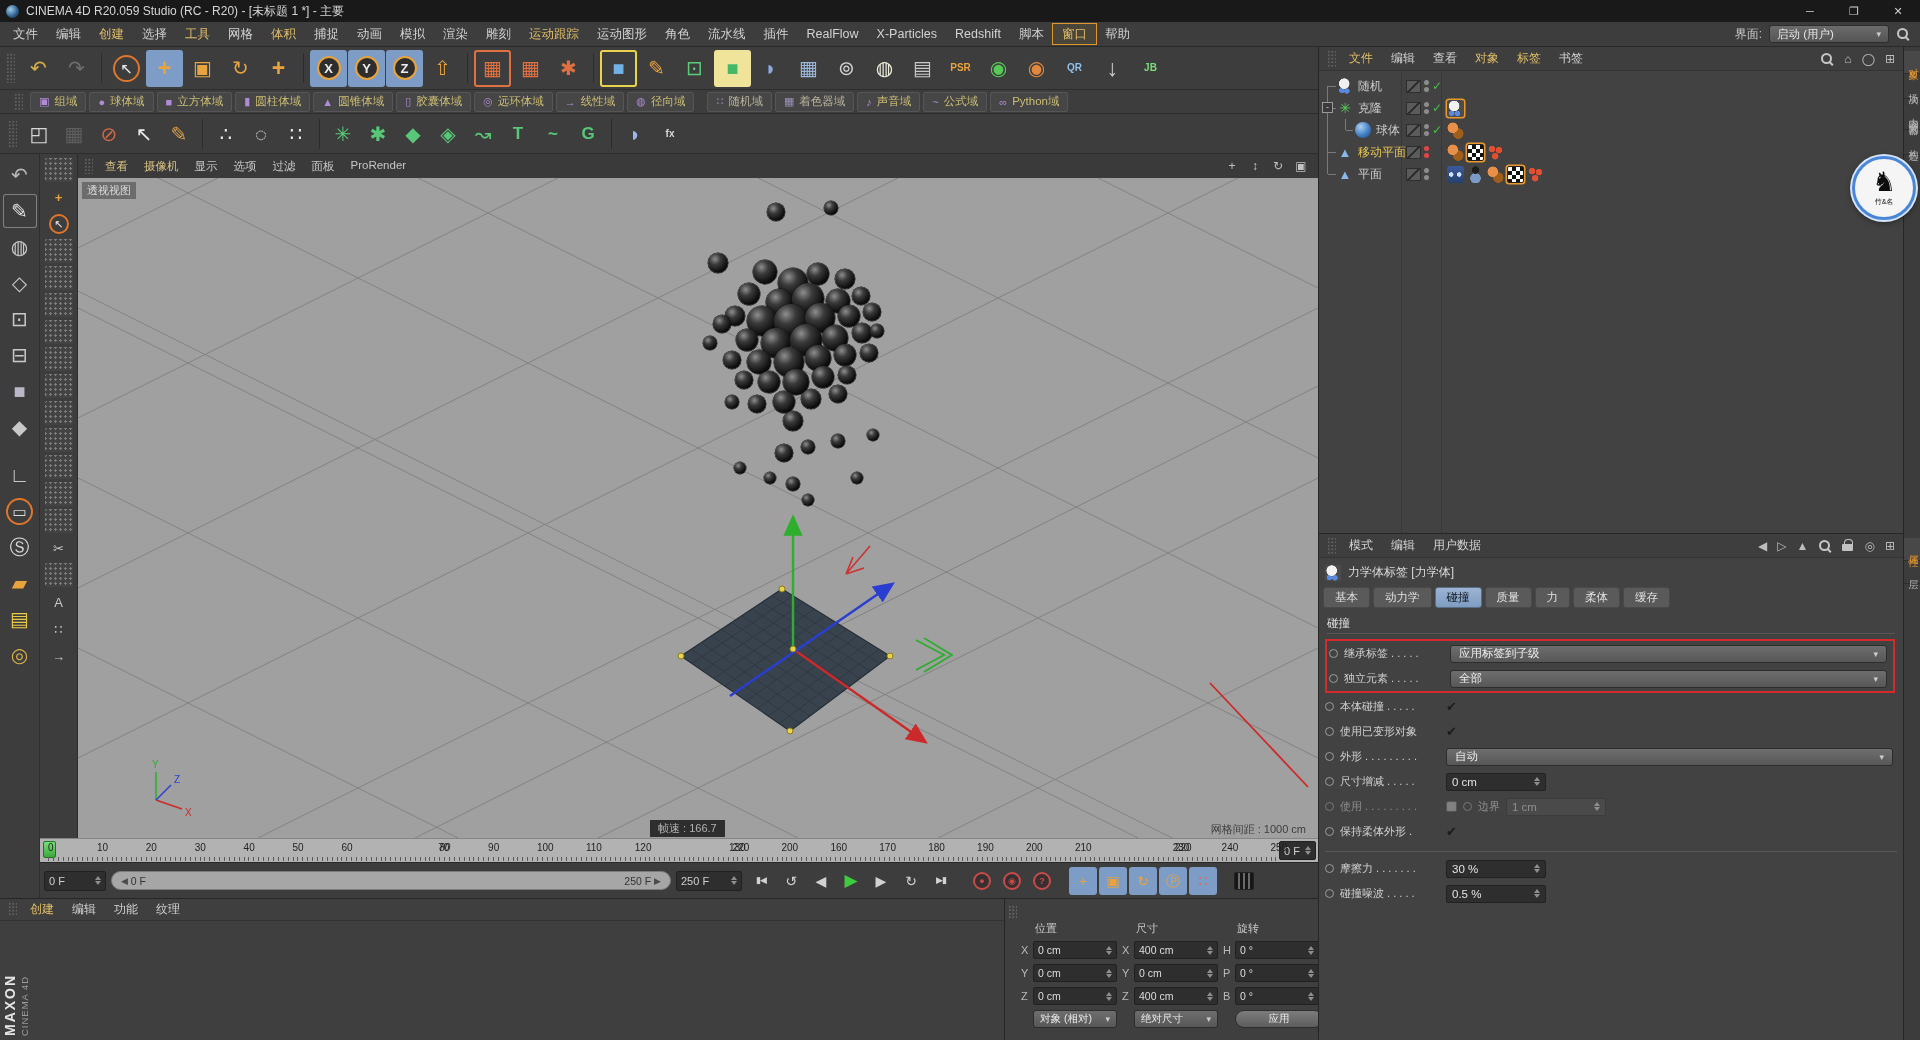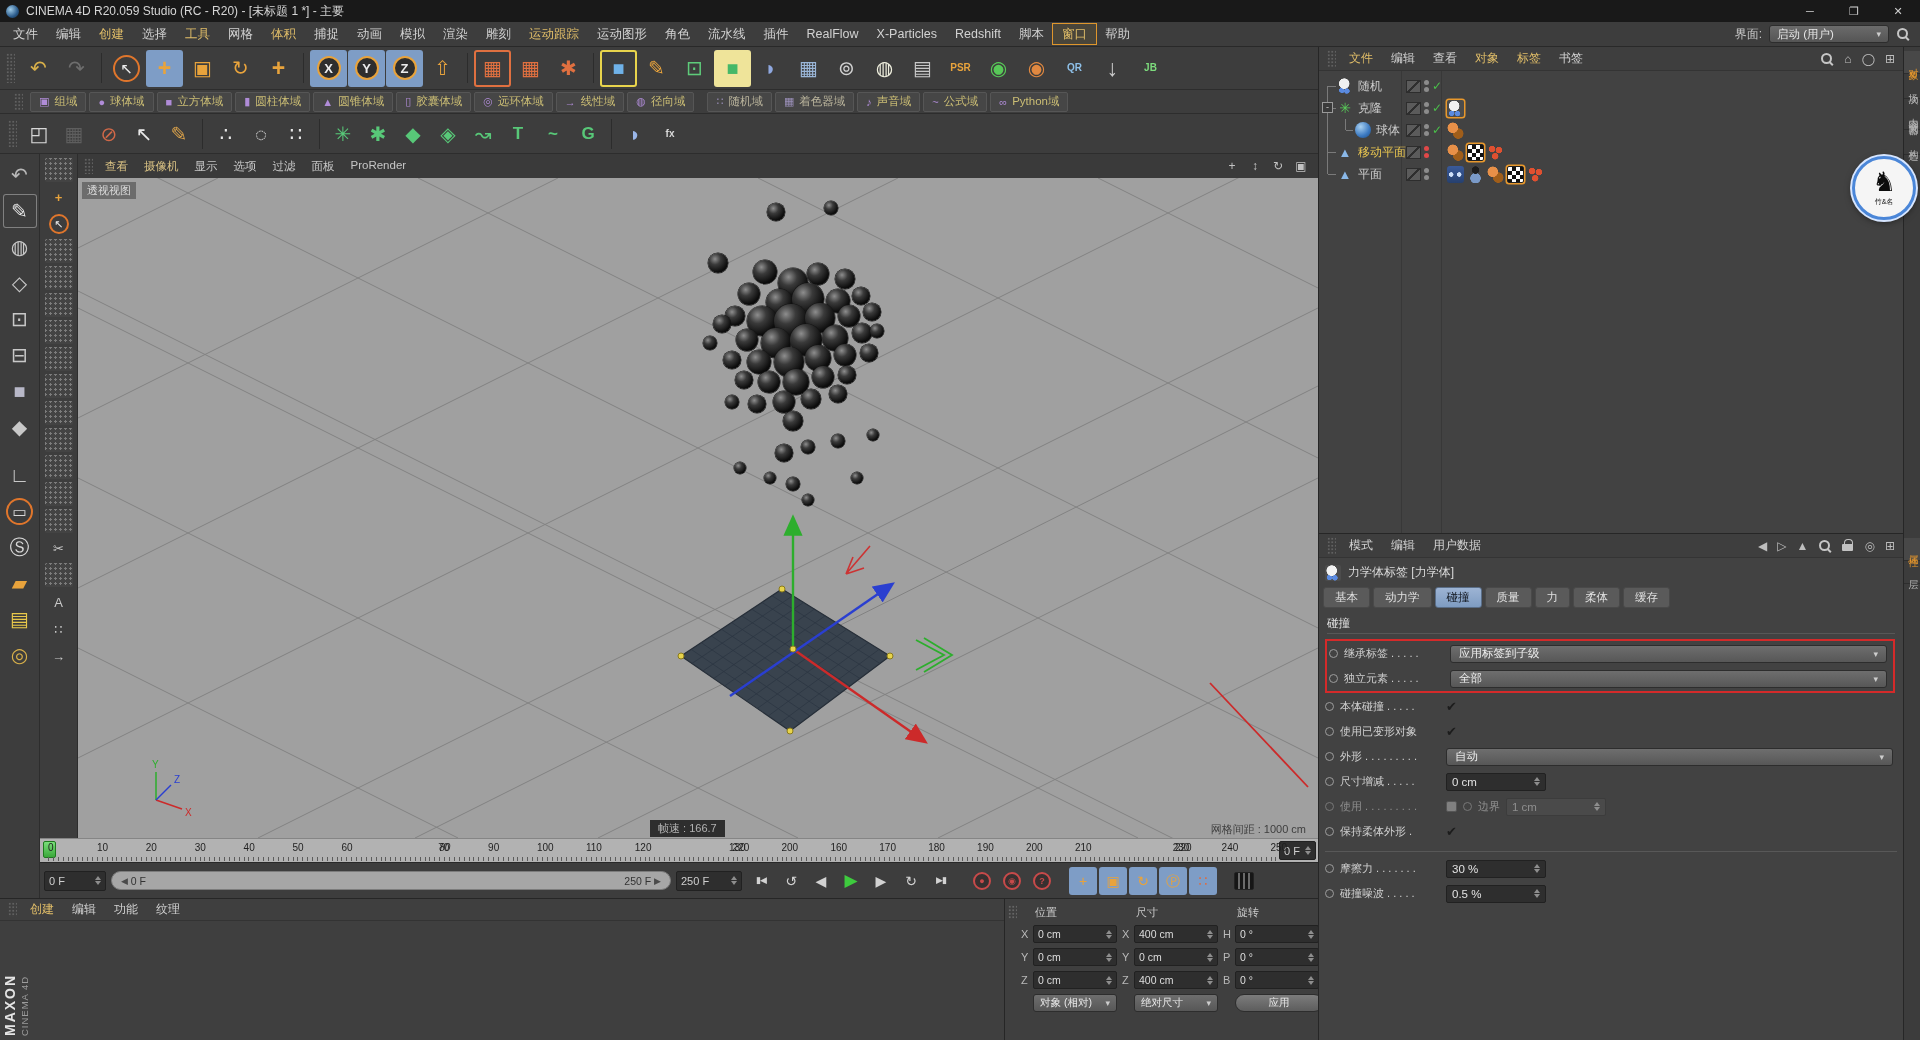--- a/index.html
+++ b/index.html
@@ -95,21 +95,21 @@
   #matman{position:absolute;left:0;top:898px;width:1005px;height:142px;background:#3f3f3f;border-top:1px solid #262626;border-right:1px solid #262626}
   #mm-menu{height:22px;display:flex;align-items:center;font-size:12px;padding-left:4px;border-bottom:1px solid #333}
   #brand{position:absolute;left:2px;bottom:4px;display:flex;gap:1px;height:112px}
   .brand-v{writing-mode:vertical-rl;transform:rotate(180deg);text-align:left}
   #brand .maxon{font-weight:bold;color:#e4e4e4;font-size:14px;letter-spacing:2px}
   #brand .cinema{color:#9c9c9c;font-size:9.5px;letter-spacing:1px}
 
   
   #coords{position:absolute;left:1005px;top:898px;width:313px;height:142px;background:#3f3f3f;border-top:1px solid #262626;font-size:11px}
   #coords .pgrip{position:absolute;left:3px;top:6px;width:9px;height:14px;background-image:radial-gradient(#666 1px,transparent 1.1px);background-size:3.5px 3.5px}
-  .cg{position:absolute;top:6px;width:96px}
+  .cg{position:absolute;top:22px;width:96px}
   .ghead{color:#c9c9c9;margin-bottom:5px;padding-left:14px}
   .crow{display:flex;align-items:center;gap:3px;margin-bottom:5px}
   .crow .ax{width:9px;color:#b9b9b9;flex:none}
   .cfield{flex:1;height:18px;background:#2e2e2e;border:1px solid #212121;border-radius:2px;display:flex;align-items:center;padding:0 4px;font-size:10.5px;color:#dedede}
   .cfoot{margin-top:3px;margin-left:12px;height:18px;display:flex;align-items:center;font-size:10.5px}
   .cfoot.ddl{background:linear-gradient(#6e6e6e,#575757);border:1px solid #2d2d2d;border-radius:3px;padding:0 6px;color:#e8e8e8;width:84px}
   .cfoot.abtn{background:linear-gradient(#7c7c7c,#5d5d5d);border:1px solid #2d2d2d;border-radius:9px;justify-content:center;color:#e8e8e8;width:88px}
 
   
   #om{position:absolute;left:1318px;top:47px;width:585px;height:487px;background:#424242;border-left:1px solid #262626;border-bottom:1px solid #262626}

